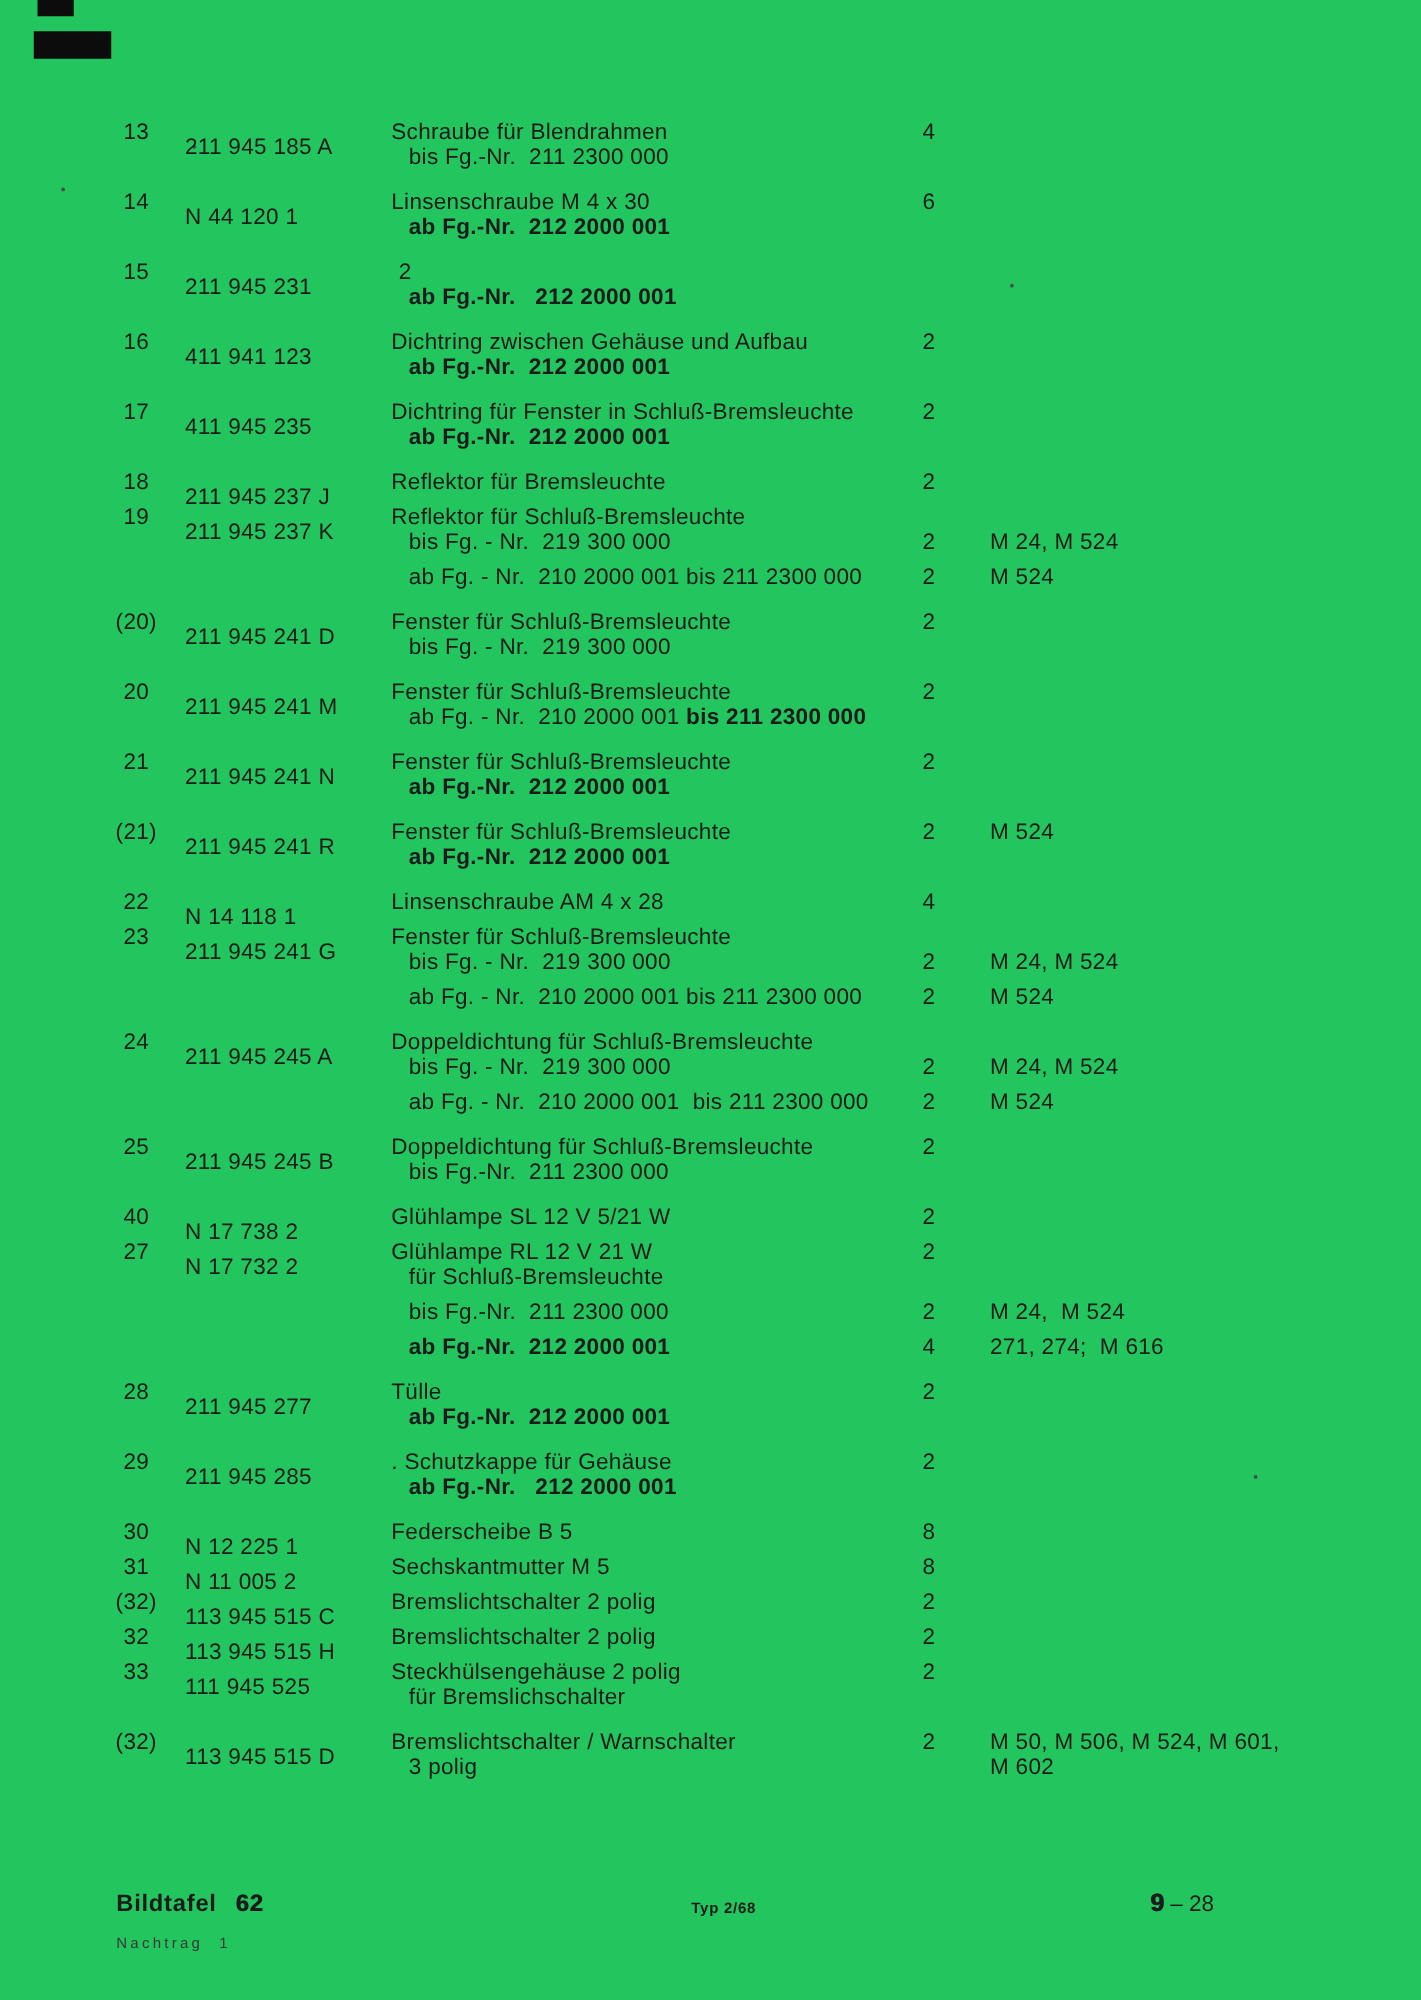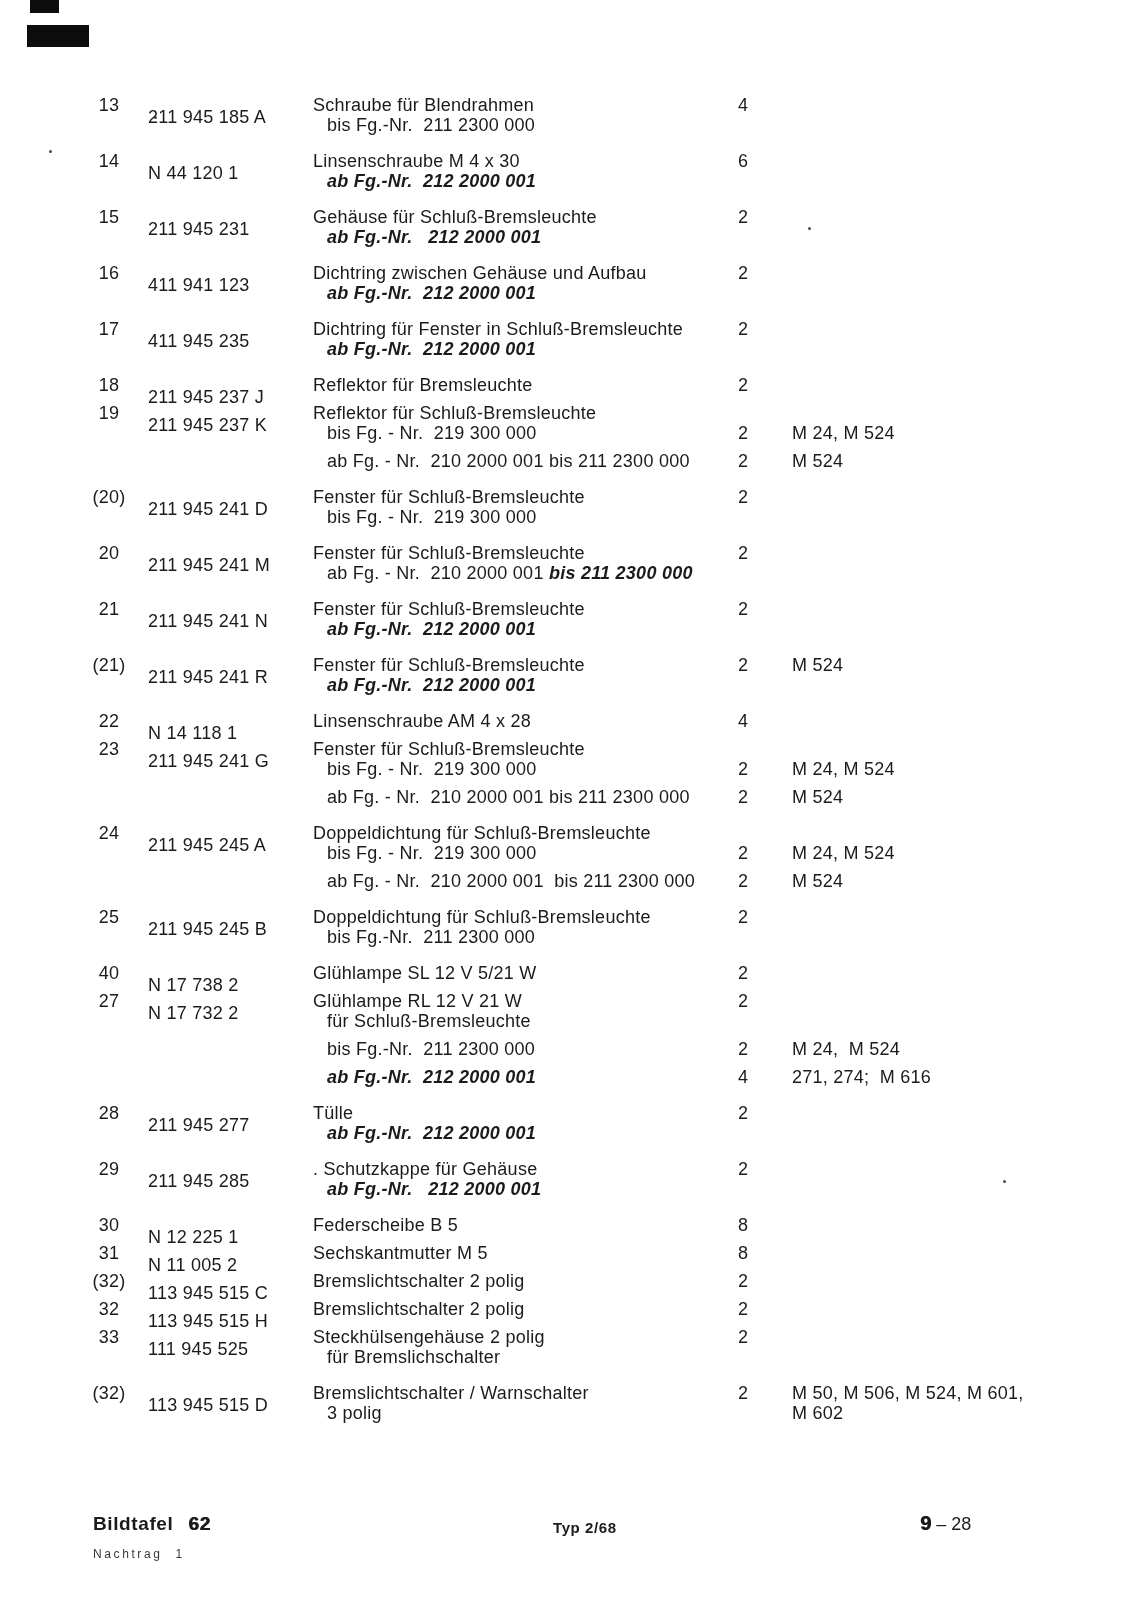--- a/index.html
+++ b/index.html
@@ -1,20 +1,20 @@
 <!DOCTYPE html>
 <html><head>
 <meta charset="utf-8">
 <style>
   html,body{margin:0;padding:0;background:#e8e8e6;}
   .page{
     position:relative;
     width:1137px;height:1600px;
     margin:0 auto;
-    background:#ffffff;
+    background:#22c55e;
     font-family:"Liberation Sans","DejaVu Sans",sans-serif;
     color:#1b1b1b;
     overflow:hidden;
   }
   
   .reg-mark{position:absolute;background:#0c0c0c;}
   .reg-mark.m1{left:30px;top:0;width:29px;height:13px;}
   .reg-mark.m2{left:27px;top:25px;width:62px;height:22px;}
   
   .speck{position:absolute;background:#4a4a4a;border-radius:50%;}
@@ -31,29 +31,29 @@
     height:28px;
     align-items:center;
     font-size:18px;
     letter-spacing:.25px;
     white-space:pre;
   }
   .c-pos{text-align:center;}
   .c-part{padding-left:18px;margin-top:24px;}
   .c-desc{}
   .c-desc.indent{padding-left:14px;}
-  .d-bold{font-weight:700;font-style:italic;}
+  .d-bold{font-weight:700;}
   .c-qty{padding-left:6px;}
   .c-models{padding-left:6px;}
 
   footer{position:absolute;left:0;top:0;width:100%;height:100%;pointer-events:none;}
   .f-left{position:absolute;left:93px;top:1513px;font-size:19px;font-weight:700;letter-spacing:.6px;}
   .f-num{margin-left:15px;text-shadow:.7px 0 0 currentColor;}
   .f-supp{position:absolute;left:93px;top:1547px;font-size:12px;letter-spacing:2.6px;word-spacing:7px;color:#383838;}
-  .f-type{position:absolute;left:553px;top:1519px;font-size:15px;font-weight:700;letter-spacing:.6px;}
+  .f-type{position:absolute;left:553px;top:1519px;font-size:12px;font-weight:700;letter-spacing:.6px;}
   .f-page{position:absolute;left:920px;top:1512px;font-size:18px;}
   .f-pg-bold{font-size:20px;font-weight:700;text-shadow:.7px 0 0 currentColor;}
   .f-pg-sep{margin:0 5px;}
 </style>
 </head>
 <body>
 
 <div class="page">
 
   <div class="reg-mark m1"></div>
@@ -92,21 +92,20 @@
       <span class="c-pos"></span>
       <span class="c-part"></span>
       <span class="c-desc indent"><span class="d-reg"></span><span class="d-bold">ab Fg.-Nr.  212 2000 001</span></span>
       <span class="c-qty"></span>
       <span class="c-models"></span>
     </div>
 
     <div class="row">
       <span class="c-pos">15</span>
       <span class="c-part">211 945 231</span>
-      <span class="c-desc"><span class="d-reg">Gehäuse für Schluß-Bremsleuchte</span><span class="d-bold"></span></span>
       <span class="c-qty">2</span>
       <span class="c-models"></span>
     </div>
 
     <div class="row">
       <span class="c-pos"></span>
       <span class="c-part"></span>
       <span class="c-desc indent"><span class="d-reg"></span><span class="d-bold">ab Fg.-Nr.   212 2000 001</span></span>
       <span class="c-qty"></span>
       <span class="c-models"></span>

